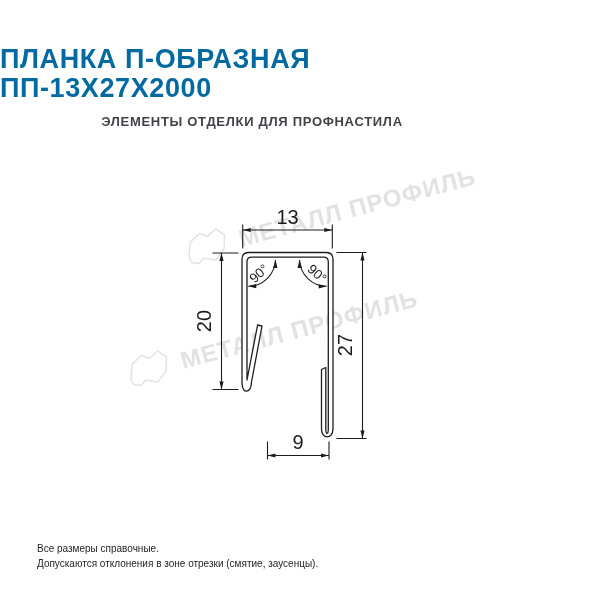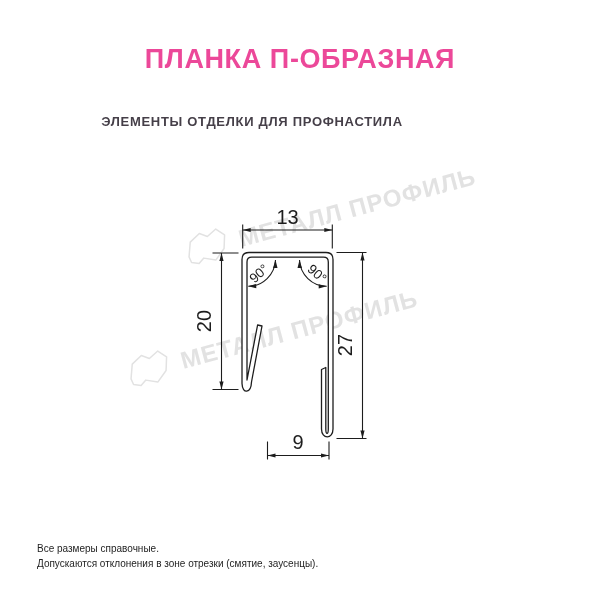--- a/index.html
+++ b/index.html
@@ -1,22 +1,22 @@
 <!DOCTYPE html>
 <html><head>
 <meta charset="utf-8">
 <style>
   html,body{margin:0;padding:0;}
   body{width:600px;height:600px;background:#ffffff;position:relative;overflow:hidden;
        font-family:"Liberation Sans", sans-serif;}
   #page{position:absolute;inset:0;background:#ffffff;}
 
-  .title{position:absolute;top:45px;left:0;width:600px;text-align:center;
+  .title{position:absolute;top:45px;left:0;width:600px;
          font-weight:800;font-size:27px;line-height:29px;letter-spacing:0.6px;
-         color:#ec4899;z-index:3;}
+         color:#0369a1;z-index:3;}
   .subtitle{position:absolute;top:114px;left:0;width:504px;text-align:center;
             font-weight:700;font-size:13px;letter-spacing:0.7px;color:#453f48;z-index:3;}
 
   .watermark{position:absolute;display:flex;align-items:center;gap:10px;
              transform:rotate(-15deg);color:#e2e2e2;font-weight:700;font-size:24px;
              letter-spacing:1px;white-space:nowrap;z-index:1;}
   #wm1{left:180px;top:186px;width:300px;height:58px;}
   #wm2{left:122px;top:308px;width:300px;height:58px;}
   .wm-cloud{flex:0 0 auto;}
 
@@ -27,20 +27,21 @@
   .footer{position:absolute;left:37px;top:541px;font-size:10px;line-height:15px;
           color:#1e1e1e;z-index:3;}
 </style>
 </head>
 <body>
 
 <div id="page">
 
   <div class="title">
     <div>ПЛАНКА П-ОБРАЗНАЯ</div>
+    <div>ПП-13Х27Х2000</div>
   </div>
   <div class="subtitle">ЭЛЕМЕНТЫ ОТДЕЛКИ ДЛЯ ПРОФНАСТИЛА</div>
 
   <div class="watermark" id="wm1">
     <svg class="wm-cloud" width="46" height="38" viewBox="0 0 46 38">
       <path d="M3,23 L8,9 L19,3 L26,8 L36,3 L43,11 L39,24 L28,33 L17,28 L11,32 L4,29 Z" fill="none" stroke="#e2e2e2" stroke-width="1.5" stroke-linejoin="round"></path>
     </svg>
     <span>МЕТАЛЛ ПРОФИЛЬ</span>
   </div>
 

